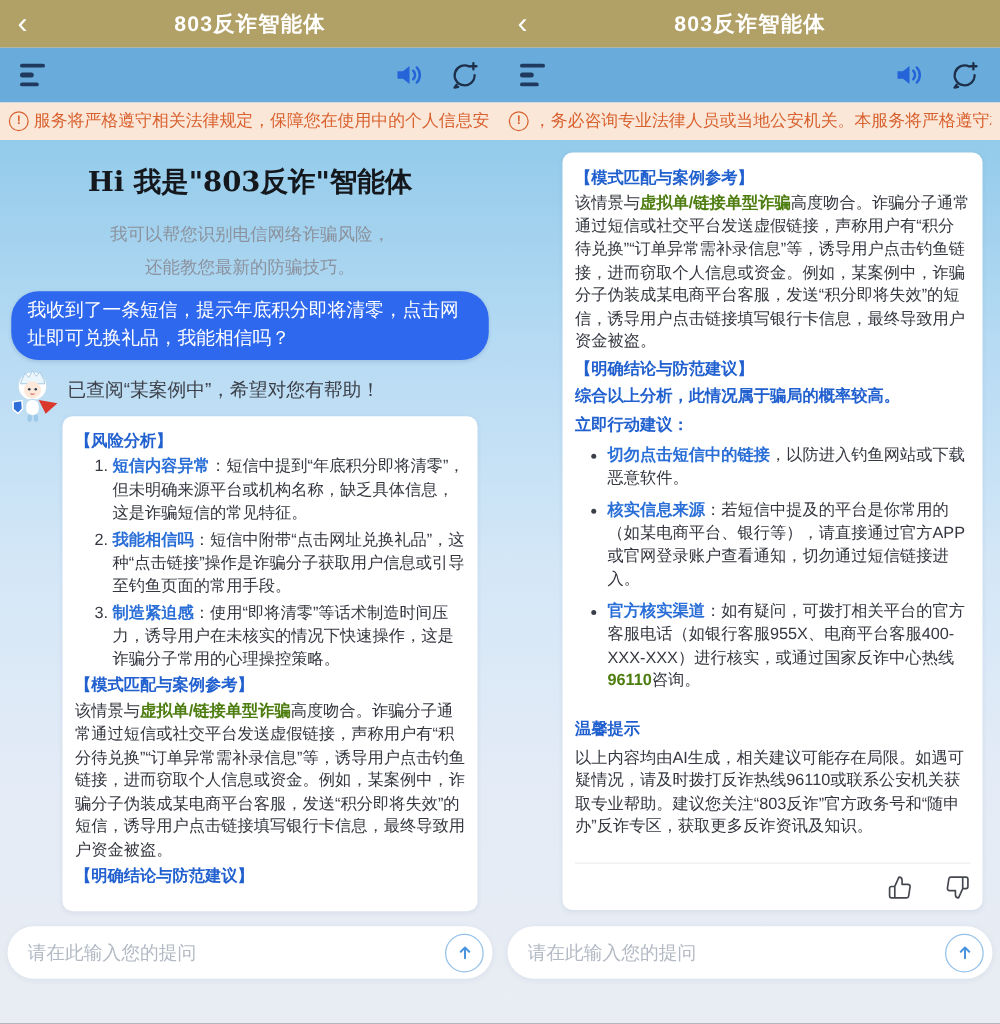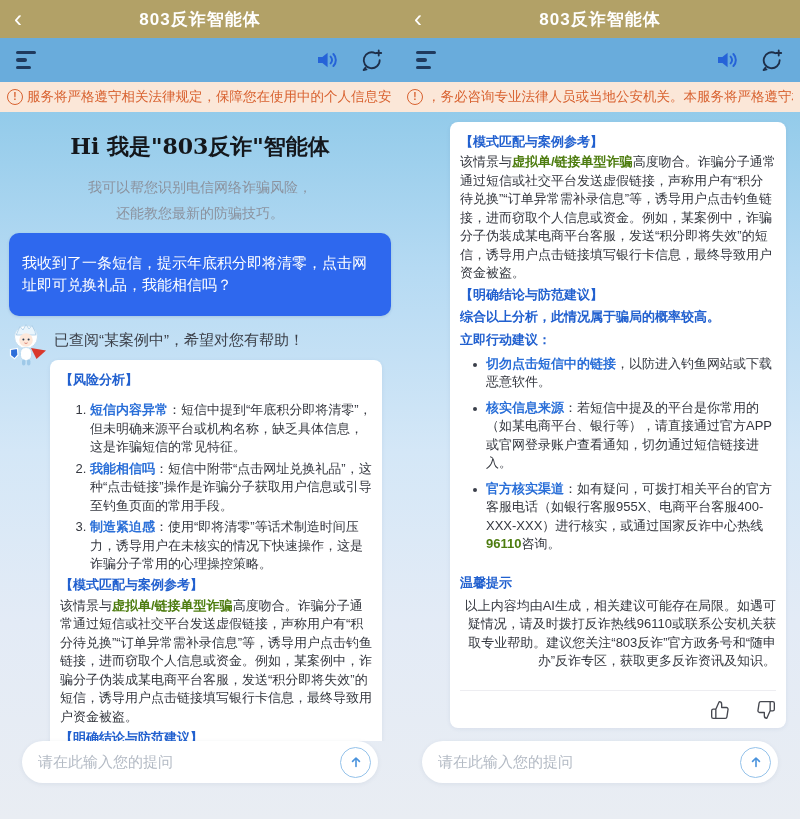--- a/index.html
+++ b/index.html
@@ -21,44 +21,44 @@
   .notice{height:30px;flex:none;background:#fbe7d8;color:#d8612f;display:flex;align-items:center;padding:0 7px;font-size:13.5px;white-space:nowrap;overflow:hidden;}
   .notice-icon{width:14px;height:14px;border:1.4px solid #d8612f;border-radius:50%;flex:none;display:flex;align-items:center;justify-content:center;font-size:10px;font-weight:bold;margin-right:4px;line-height:1;}
   .notice-text{overflow:hidden;white-space:nowrap;}
   
   .body{flex:1;position:relative;overflow:hidden;
     background:linear-gradient(180deg,#93cbea 0%,#b5daf3 22%,#d4e7f7 48%,#e3ebf6 72%,#e9edf3 100%);}
   .scrollview{position:absolute;left:0;right:0;top:0;bottom:78px;overflow:hidden;}
   .welcome{text-align:center;margin-top:20px;}
   .w-head{font-family:"DejaVu Serif","Liberation Serif",serif;font-size:22px;font-weight:bold;color:#14171c;line-height:1.35;}
   .w-sub{margin-top:12px;color:#8b929e;font-size:14px;line-height:1.9;}
-  .user-bubble{margin:6px 9px 0 9px;background:#2e68ee;color:#fff;border-radius:10px;padding:19px 13px;font-size:15px;line-height:1.5;box-shadow:0 1px 3px rgba(30,60,120,.15);}
+  .user-bubble{margin:6px 9px 0 9px;background:#2e68ee;color:#fff;border-radius:22px;padding:5px 13px;font-size:15px;line-height:1.5;box-shadow:0 1px 3px rgba(30,60,120,.15);}
   .ai-row{display:flex;align-items:flex-start;margin:6px 14px 0 7px;}
   .greeting{margin-left:5px;padding-top:9px;color:#3c4049;font-size:15px;}
   
   .card{background:#fff;border-radius:8px;padding:8px 10px;color:#34373f;font-size:13px;line-height:1.42;box-shadow:0 1px 4px rgba(40,70,110,.08);}
   .card-left{margin:-12px 18px 0 50px;height:380px;overflow:hidden;}
   .card-right{margin:10px 14px 0 50px;height:590px;overflow:hidden;display:flex;flex-direction:column;}
   .sec-h{color:#2160cf;font-weight:bold;margin:3px 0 2px 0;}
   .lead{color:#2a6fd8;font-weight:bold;}
   .link{color:#4d7c0f;font-weight:bold;cursor:pointer;}
   .blue-strong{color:#2160cf;font-weight:bold;margin:2px 0;}
-  ol.risk{margin:12px 0 0 0;padding-left:30px;}
+  ol.risk{margin:2px 0 0 0;padding-left:30px;}
   ol.risk li{margin-bottom:3px;}
   ul.advice{list-style:none;margin:4px 0 0 0;padding-left:26px;}
   ul.advice li{position:relative;margin-bottom:7px;}
   ul.advice li::before{content:"";position:absolute;left:-13px;top:8px;width:4px;height:4px;border-radius:50%;background:#3a3f4a;}
   .para{margin:0;}
   .warning-line{margin-top:7px;}
   .tip-h{color:#2160cf;font-weight:bold;margin-top:13px;}
-  .tip-p{margin-top:5px;text-align:right;}
+  .tip-p{margin-top:5px;}
   .feedback{margin-top:auto;border-top:1px solid #ededf1;padding-top:9px;display:flex;justify-content:flex-end;gap:26px;}
   .fb-btn{cursor:pointer;display:flex;color:#45474f;}
   
-  .inputwrap{position:absolute;left:0;right:0;bottom:0;height:78px;padding:0 22px;box-sizing:border-box;font-family:Liberation Serif, serif;}
+  .inputwrap{position:absolute;left:0;right:0;bottom:0;height:78px;padding:0 6px;box-sizing:border-box;font-family:Liberation Serif, serif;}
   .pill{height:42px;background:#fff;border-radius:22px;display:flex;align-items:center;padding:0 7px 0 16px;box-shadow:0 1px 5px rgba(35,60,100,.07);}
   .pill-ph{flex:1;color:#b3bac4;font-size:15px;overflow:hidden;white-space:nowrap;}
   .send-btn{width:29px;height:29px;border:1.6px solid #94c2ea;border-radius:50%;display:flex;align-items:center;justify-content:center;cursor:pointer;flex:none;background:#fff;}
 </style>
 </head>
 <body>
 
 <div class="stage">
 
   <div class="phone">

